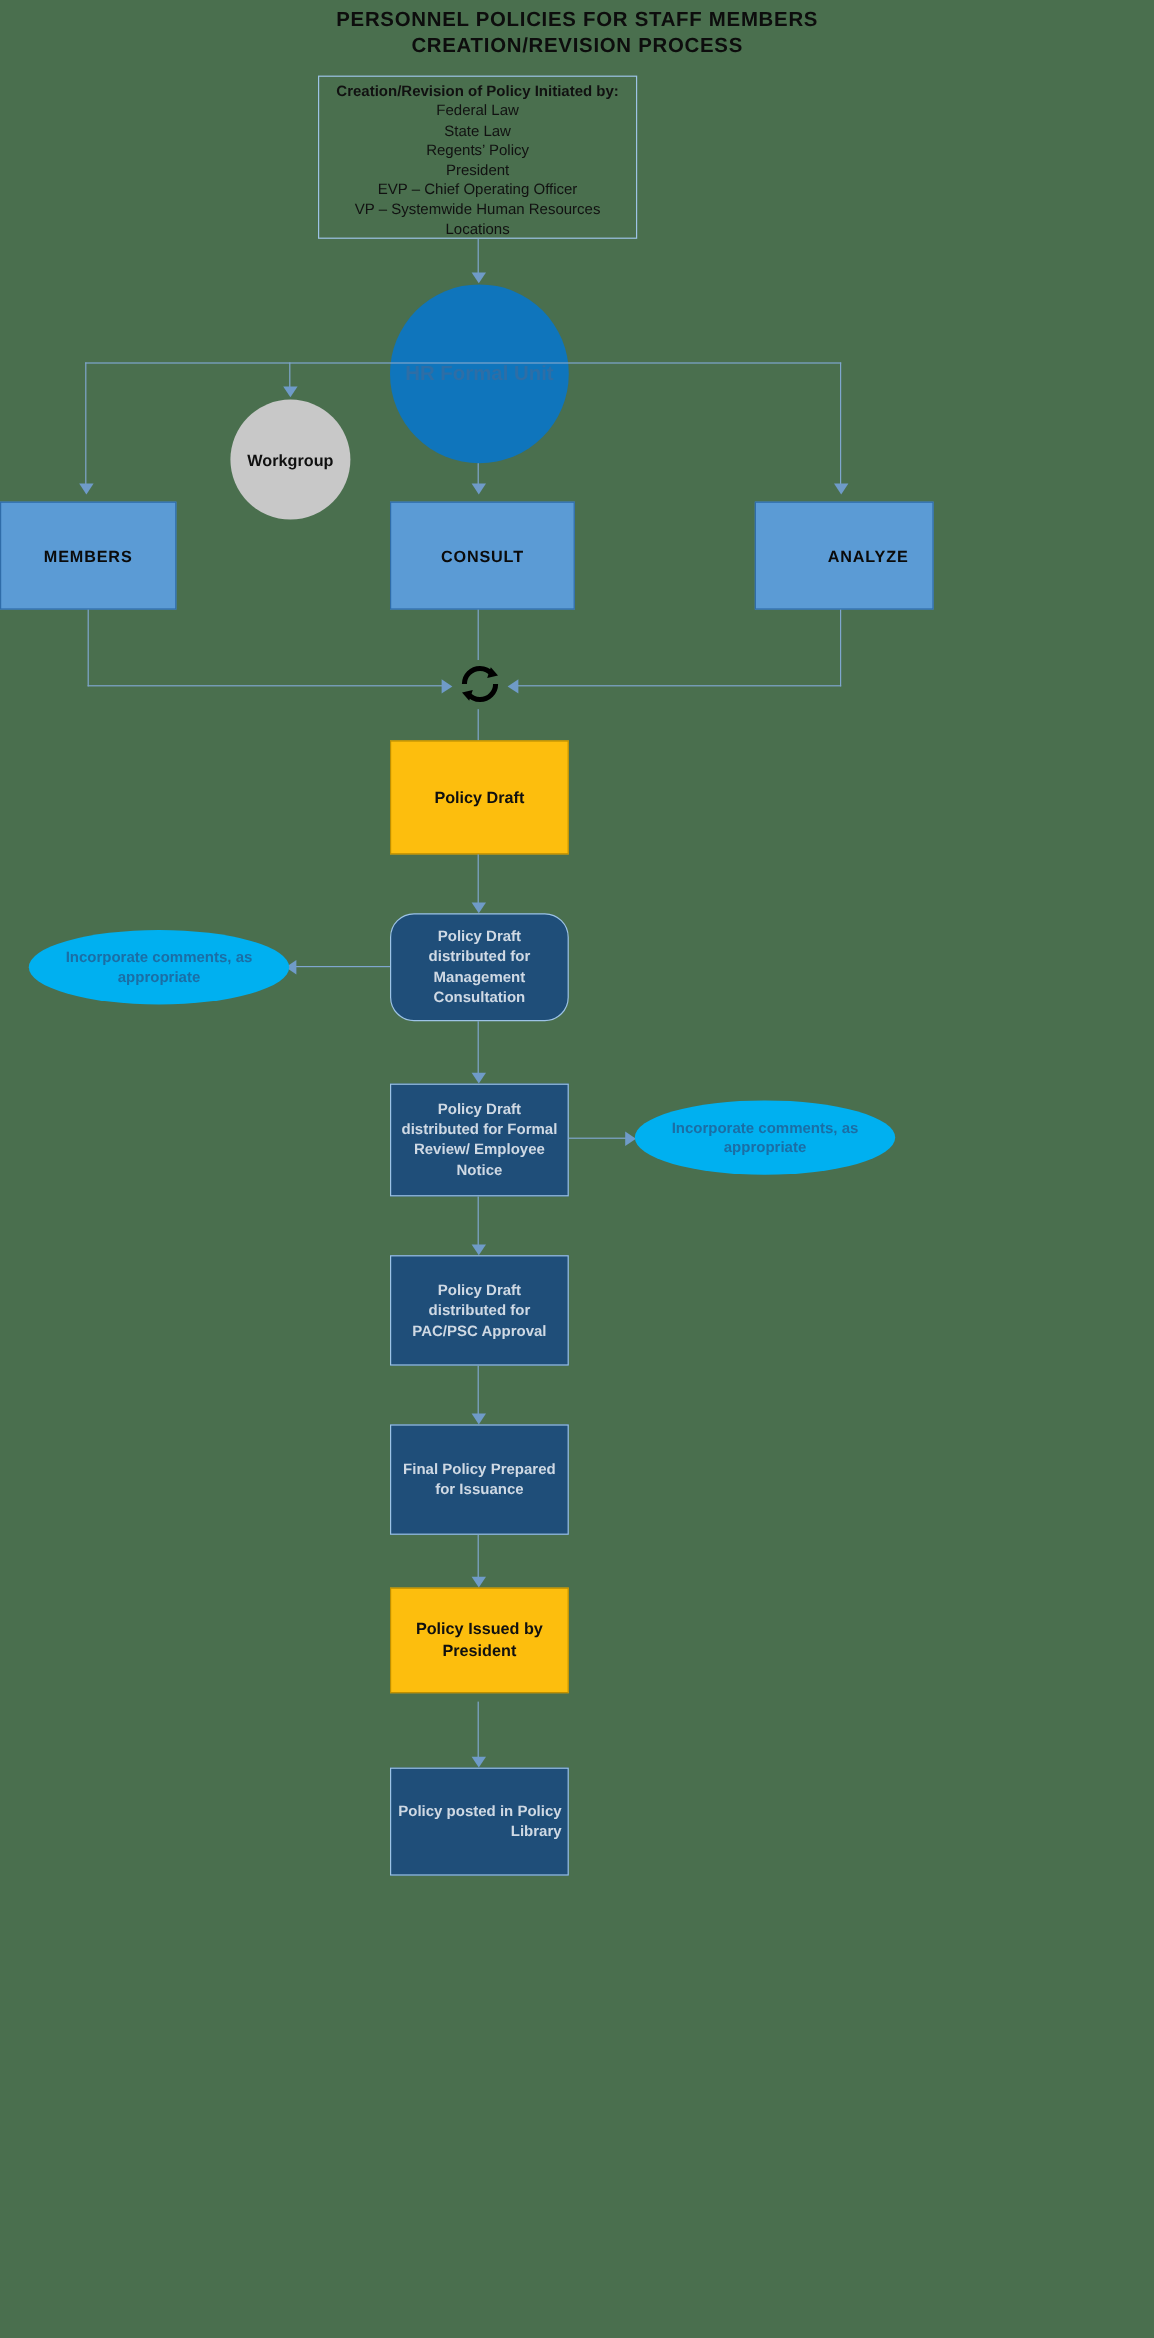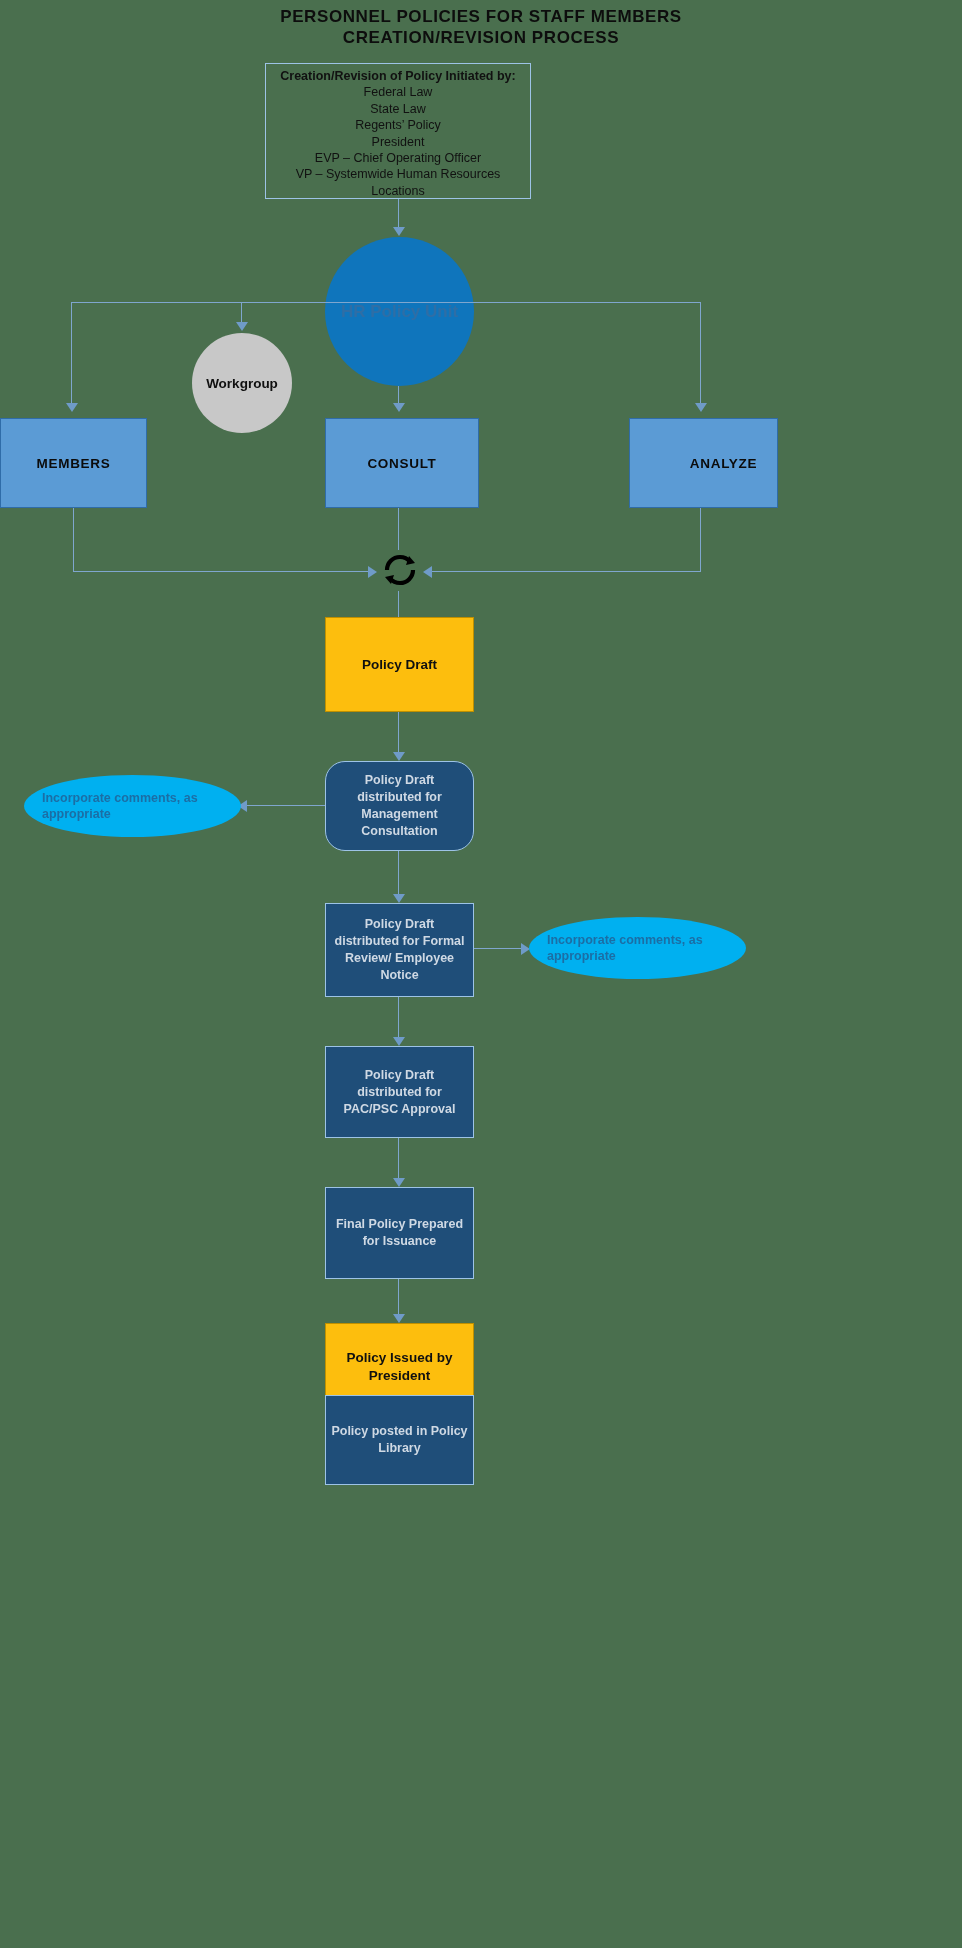--- a/index.html
+++ b/index.html
@@ -116,21 +116,21 @@
     color: #cfd9e4;
     font-size: 12.5px;
     font-weight: bold;
     line-height: 17px;
     padding: 0 5px;
   }
   #box-mgmt    { top: 761px;  height: 90px; border-radius: 20px; }
   #box-formal  { top: 903px;  height: 94px; }
   #box-pacpsc  { top: 1046px; height: 92px; }
   #box-final   { top: 1187px; height: 92px; }
-  #box-library { top: 1395px; height: 90px; }
+  #box-library { top: 1473px; height: 90px; text-align: right; }
 
   
   .box-gold {
     left: 325px;
     width: 149px;
     background: #fdbe0d;
     border: 1px solid #bf8f00;
     box-sizing: border-box;
     display: flex;
     align-items: center;
@@ -145,21 +145,21 @@
   #box-draft  { top: 617px;  height: 95px; }
   #box-issued { top: 1323px; height: 88px; }
 
   
   .ellipse {
     background: #00b0f0;
     border-radius: 50%;
     display: flex;
     align-items: center;
     justify-content: center;
-    text-align: left;
+    text-align: center;
     color: #1b6ea5;
     font-size: 12.5px;
     font-weight: bold;
     line-height: 16px;
     padding: 0 18px;
     box-sizing: border-box;
   }
   #ellipse-left  { left: 24px;  top: 775px; width: 217px; height: 62px; }
   #ellipse-right { left: 529px; top: 917px; width: 217px; height: 62px; }
 
@@ -207,21 +207,21 @@
     <div>President</div>
     <div>EVP – Chief Operating Officer</div>
     <div>VP – Systemwide Human Resources</div>
     <div>Locations</div>
   </div>
 
   <div class="abs ln lnv" style="left:398px; top:199px; height:30px;"></div>
   <div class="abs arrow-down" style="left:393px; top:227px;"></div>
 
   <div class="abs circle-hr">
-    <span>HR Policy Unit</span>
+    <span>HR Formal Unit</span>
   </div>
 
   <div class="abs circle-wg">
     <span>Workgroup</span>
   </div>
 
   <div class="abs ln lnh" style="left:71px; top:302px; width:630px;"></div>
 
   <div class="abs ln lnv" style="left:71px; top:302px; height:103px;"></div>
   <div class="abs arrow-down" style="left:66px; top:403px;"></div>

